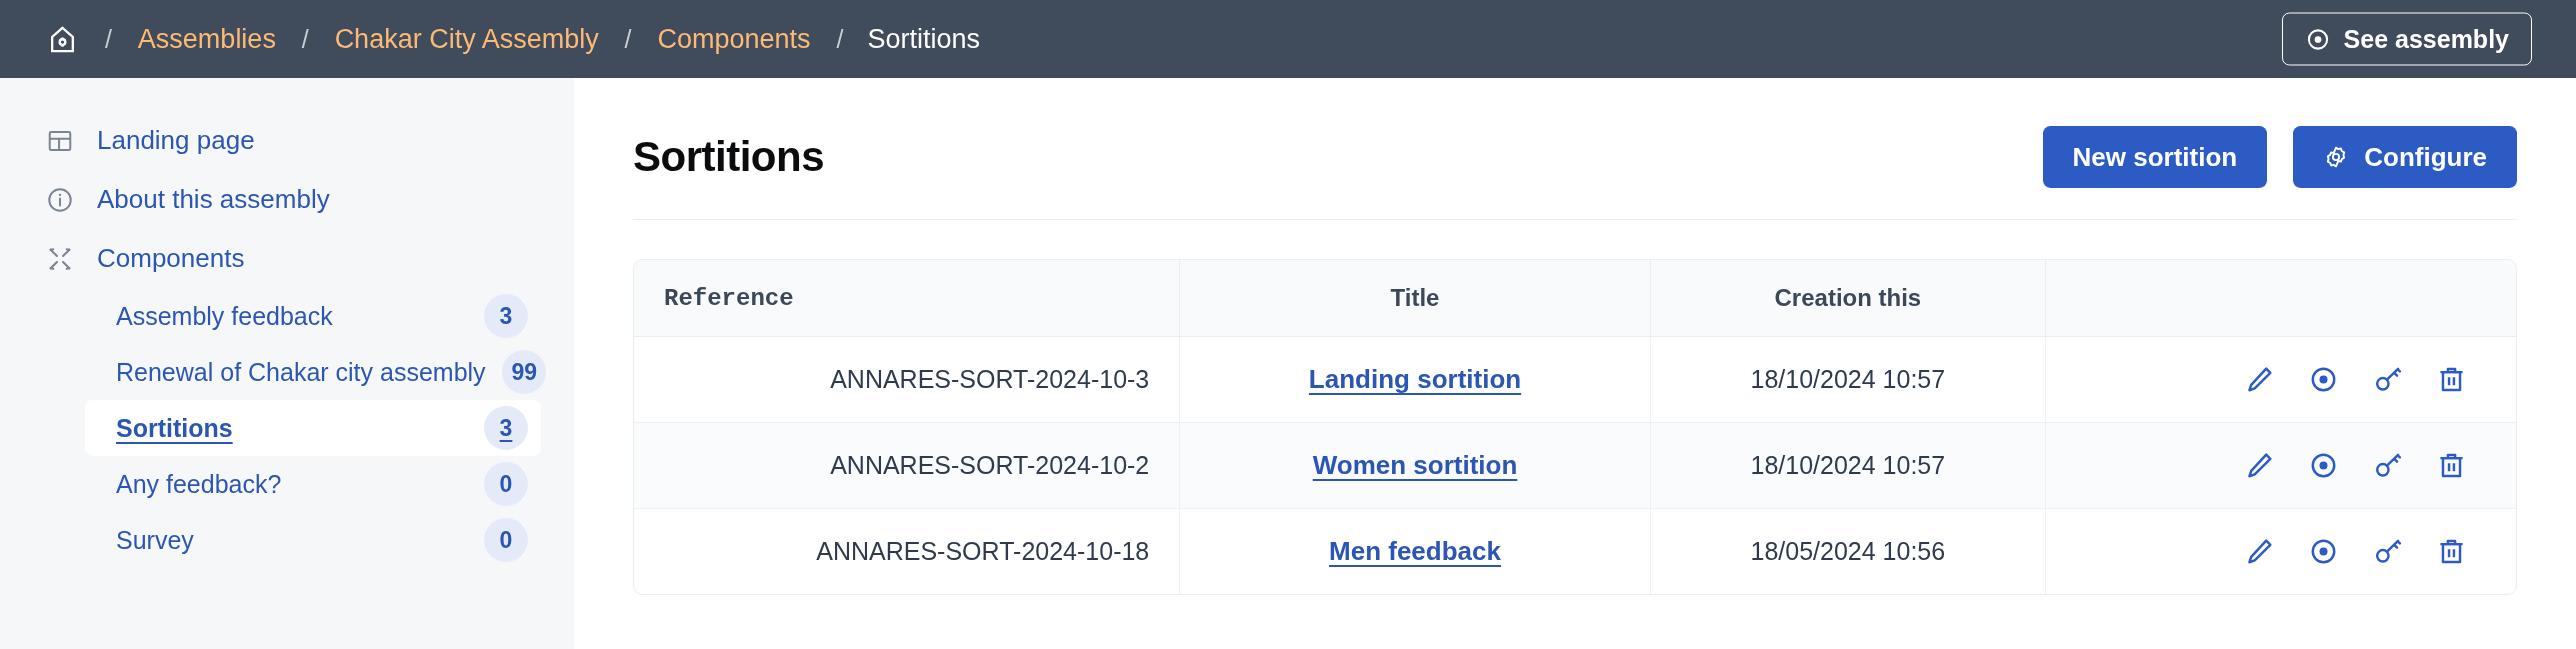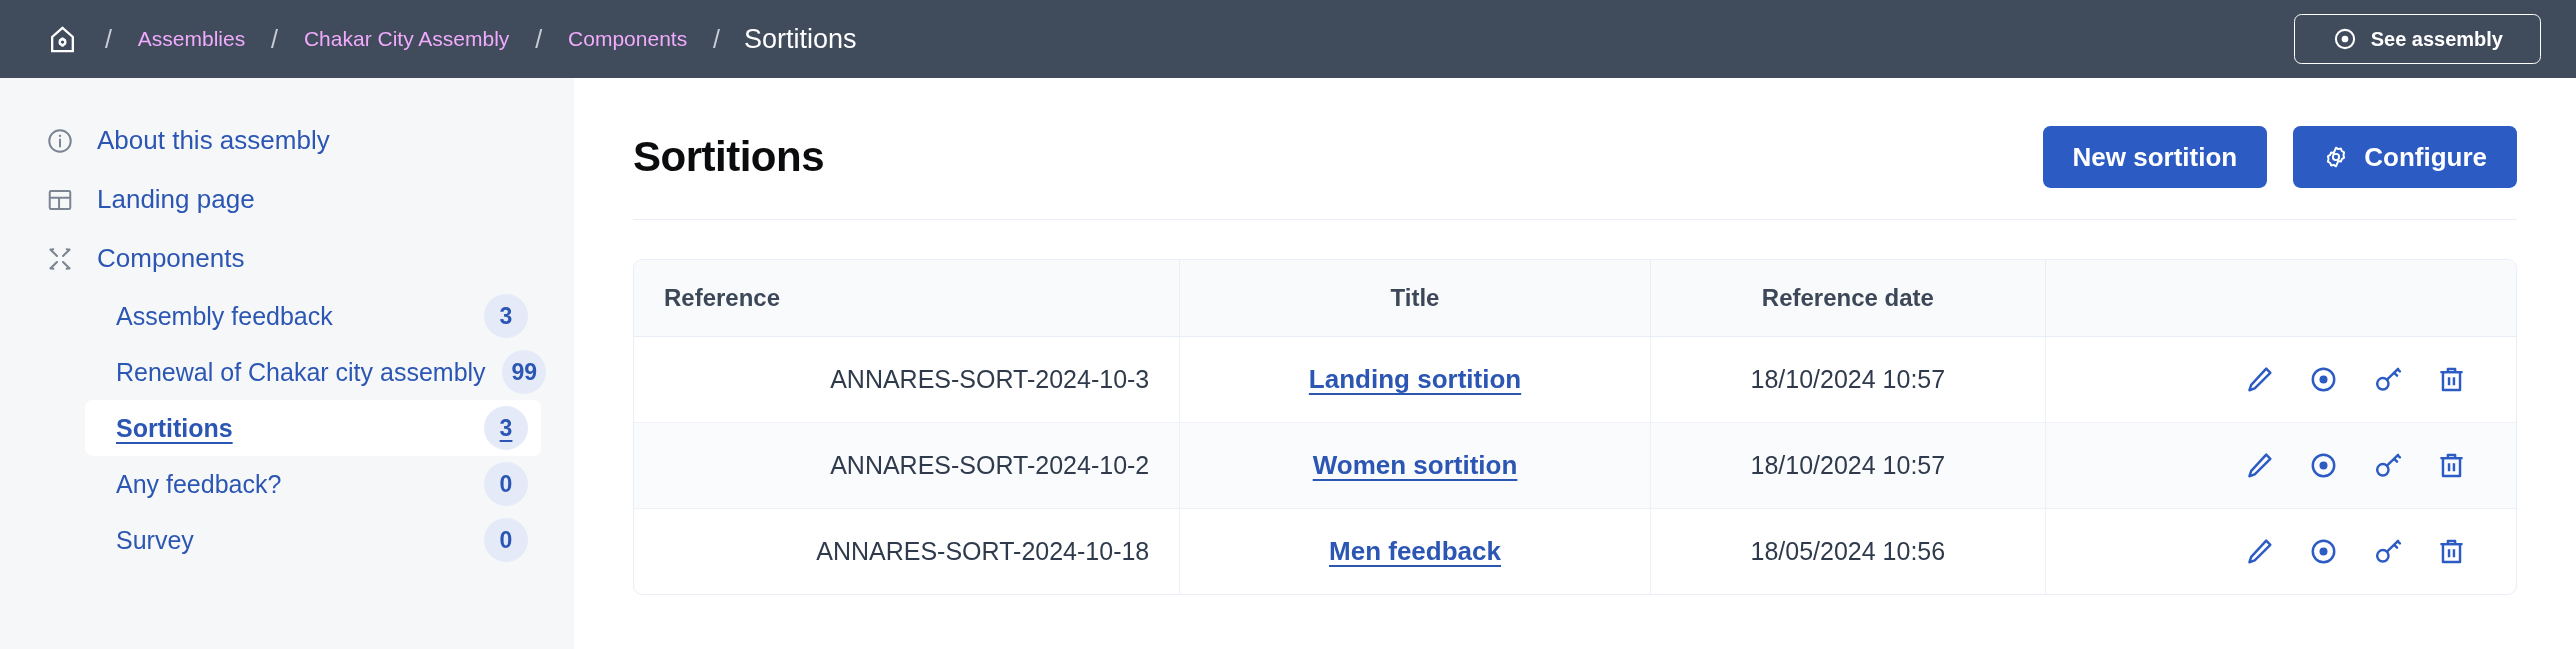--- a/index.html
+++ b/index.html
@@ -18,44 +18,44 @@
     align-items: center;
     padding: 0 35px 0 44px;
     position: relative;
   }
   .crumbs { display: flex; align-items: center; gap: 0; }
   .crumb-home {
     display: flex; align-items: center; justify-content: center;
     width: 37px; height: 37px;
   }
   .crumb-link {
-    color: #f0abfc;
-    font-size: 21px;
+    color: #fdba74;
+    font-size: 27px;
     text-decoration: none;
     white-space: nowrap;
     padding: 0 1.9px;
   }
   .crumb-sep {
     color: #c8cdd5;
     font-size: 25px;
     padding: 0 24px;
   }
   .crumb-current { color: #ffffff; font-size: 27px; white-space: nowrap; }
 
   .see-assembly {
     position: absolute;
-    right: 35px; top: 50%; transform: translateY(-50%);
+    right: 44px; top: 50%; transform: translateY(-50%);
     display: flex; align-items: center; gap: 13px;
     border: 1.9px solid #ffffff;
     border-radius: 7.4px;
     color: #ffffff;
     background: transparent;
-    font-size: 20px;
-    font-weight: bold;
-    padding: 11px 37px;
+    font-size: 25px;
+    font-weight: bold;
+    padding: 11px 22px;
     cursor: pointer;
     font-family: "Liberation Sans", sans-serif;
     white-space: nowrap;
   }
 
   
   .shell { display: flex; height: 572px; }
 
   
   .sidebar {
@@ -171,21 +171,21 @@
     background: #f9fafc;
     color: #3c4858;
     font-size: 24px;
     font-weight: bold;
     padding: 24px 30px;
     border-bottom: 1.9px solid #e9edf5;
     border-right: 1.9px solid #e9edf5;
     text-align: center;
     white-space: nowrap;
   }
-  thead th.col-ref { text-align: left; }
+  thead th.col-ref { text-align: left; font-family: Liberation Mono, monospace; }
   thead th.col-actions { border-right: none; }
   tbody td {
     font-size: 25px;
     color: #2f3b4c;
     padding: 26px 30px;
     border-bottom: 1.9px solid #eef1f7;
     border-right: 1.9px solid #eef1f7;
     text-align: center;
     white-space: nowrap;
   }
@@ -247,36 +247,36 @@
   </button>
 </div>
 
 <div class="shell">
 
   <nav class="sidebar">
 
     <a class="side-row" href="#">
       <span class="ico">
         <svg width="28" height="28" viewBox="0 0 24 24" fill="none" stroke="#7b8492" stroke-width="1.7">
+          <rect x="3.2" y="4.2" width="17.6" height="15.6" rx="1.2"></rect>
+          <path d="M3.2 10 H20.8 M11.2 10 V19.8"></path>
+        </svg>
+      </span>
+      <span class="side-label">Landing page</span>
+    </a>
+
+    <a class="side-row" href="#">
+      <span class="ico">
+        <svg width="28" height="28" viewBox="0 0 24 24" fill="none" stroke="#7b8492" stroke-width="1.7">
           <circle cx="12" cy="12" r="9.2"></circle>
           <path d="M12 10.7 v6" stroke-linecap="round"></path>
           <circle cx="12" cy="7.6" r="1.05" fill="#7b8492" stroke="none"></circle>
         </svg>
       </span>
       <span class="side-label">About this assembly</span>
-    </a>
-
-    <a class="side-row" href="#">
-      <span class="ico">
-        <svg width="28" height="28" viewBox="0 0 24 24" fill="none" stroke="#7b8492" stroke-width="1.7">
-          <rect x="3.2" y="4.2" width="17.6" height="15.6" rx="1.2"></rect>
-          <path d="M3.2 10 H20.8 M11.2 10 V19.8"></path>
-        </svg>
-      </span>
-      <span class="side-label">Landing page</span>
     </a>
 
     <a class="side-row" href="#">
       <span class="ico">
         <svg width="28" height="28" viewBox="0 0 24 24" fill="none" stroke="#7b8492" stroke-width="1.8" stroke-linecap="round">
           <path d="M4 4 L9.4 9.4 M14.6 14.6 L20 20"></path>
           <path d="M20 4 L14.6 9.4 M9.4 14.6 L4 20"></path>
           <path d="M4 4 L6.2 3.6 M20 4 L17.8 3.6 M4 20 L6.2 20.4 M20 20 L17.8 20.4"></path>
         </svg>
       </span>
@@ -329,21 +329,21 @@
         </button>
       </div>
     </div>
 
     <div class="table-wrap">
       <table>
         <thead>
           <tr>
             <th class="col-ref" style="width:29%">Reference</th>
             <th style="width:25%">Title</th>
-            <th style="width:21%">Reference date</th>
+            <th style="width:21%">Creation this</th>
             <th class="col-actions"></th>
           </tr>
         </thead>
         <tbody>
 
           <tr>
             <td class="col-ref">ANNARES-SORT-2024-10-3</td>
             <td>
               <a class="title-link" href="#">Landing sortition</a>
             </td>

